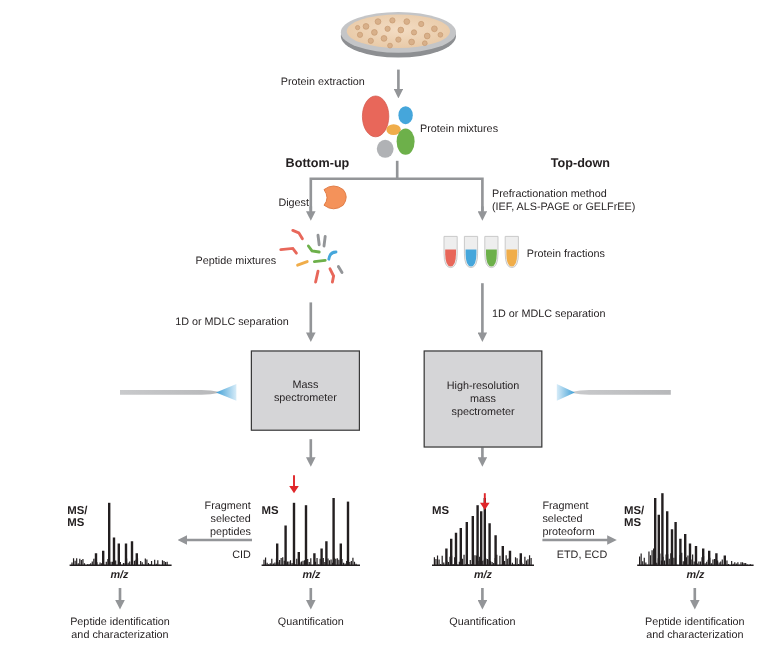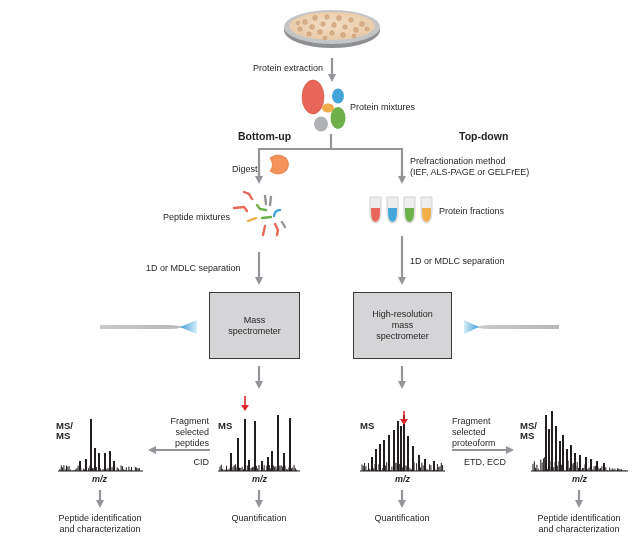--- a/index.html
+++ b/index.html
@@ -467,21 +467,21 @@
     <line x1="404" y1="411" x2="404" y2="421" stroke="#e0262a" stroke-width="1.6"></line>
     <path d="M400,419 L408,419 L404,425 Z" fill="#e0262a"></path>
   </g>
 
   <line x1="100" y1="490" x2="100" y2="504" stroke="#939598" stroke-width="2.2" marker-end="url(#ah)"></line>
   <line x1="259" y1="490" x2="259" y2="504" stroke="#939598" stroke-width="2.2" marker-end="url(#ah)"></line>
   <line x1="402" y1="490" x2="402" y2="504" stroke="#939598" stroke-width="2.2" marker-end="url(#ah)"></line>
   <line x1="579" y1="490" x2="579" y2="504" stroke="#939598" stroke-width="2.2" marker-end="url(#ah)"></line>
 </svg>
 
-<div class="lbl" style="left:253px; top:63px;">Protein extraction</div>
+<div class="lbl" style="left:234px; top:63px;">Protein extraction</div>
 <div class="lbl" style="left:350px; top:102px;">Protein mixtures</div>
 
 <div class="lbl bold" style="left:192px; top:131px;">Bottom-up</div>
 <div class="lbl bold" style="left:413px; top:131px;">Top-down</div>
 
 <div class="lbl" style="left:232px; top:164px;text-align:center;">Digest</div>
 <div class="lbl" style="left:410px; top:156px;">Prefractionation method</div>
 <div class="lbl" style="left:410px; top:167px;">(IEF, ALS-PAGE or GELFrEE)</div>
 
 <div class="lbl" style="left:163px; top:212px;">Peptide mixtures</div>
@@ -489,21 +489,21 @@
 
 <div class="lbl" style="left:146px; top:263px;">1D or MDLC separation</div>
 <div class="lbl" style="left:410px; top:256px;">1D or MDLC separation</div>
 
 <div class="box" style="left:209px; top:292px; width:91px; height:67px;">
   <div>
     <div>Mass</div>
     <div>spectrometer</div>
   </div>
 </div>
-<div class="box" style="left:353px; top:292px; width:99px; height:67px;">
+<div class="box" style="left:353px; top:292px; width:99px; height:81px;">
   <div>
     <div>High-resolution</div>
     <div>mass</div>
     <div>spectrometer</div>
   </div>
 </div>
 
 <div class="msl" style="left:56px; top:421px;">
   <div>MS/</div>
   <div>MS</div>

